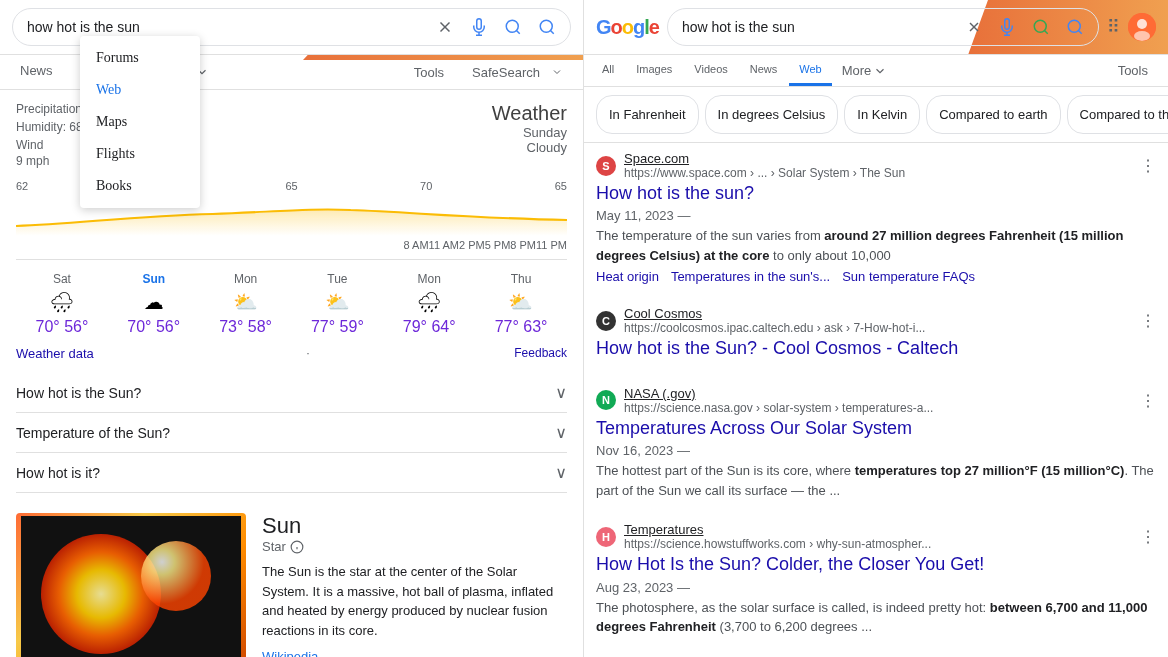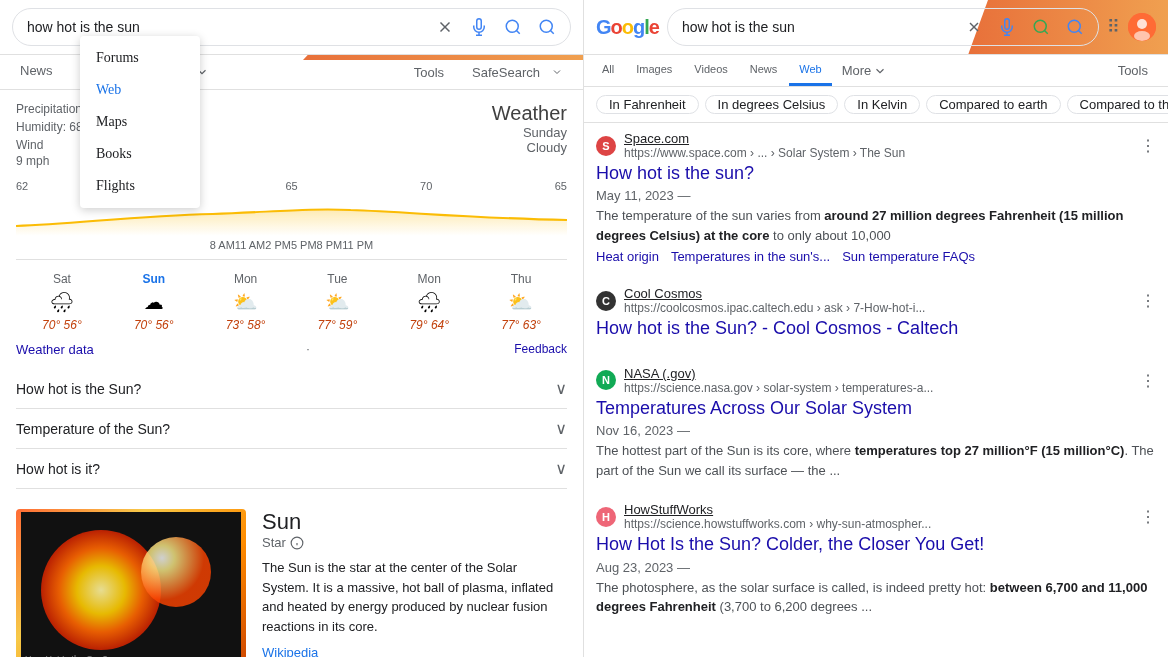--- a/index.html
+++ b/index.html
@@ -150,21 +150,21 @@
       display: flex;
       justify-content: space-between;
       font-size: 11px;
       color: #5f6368;
       margin-bottom: 4px;
     }
 
     
     .hour-labels {
       display: flex;
-      justify-content: center;
+      justify-content: flex-end;
       font-size: 11px;
       color: #5f6368;
       margin-bottom: 8px;
     }
 
     
     .forecast-row {
       display: flex;
       align-items: center;
       gap: 0;
@@ -181,23 +181,22 @@
     .forecast-day-name {
       font-size: 12px;
       color: #5f6368;
       margin-bottom: 4px;
     }
     .forecast-icon {
       font-size: 20px;
       margin-bottom: 4px;
     }
     .forecast-temps {
-      font-size: 12px;
-      color: #c2410c;
-      font-style: italic;
+      font-size: 16px;
+      color: #6d28d9;
     }
     .forecast-day.highlighted .forecast-day-name {
       color: #1a73e8;
       font-weight: bold;
     }
 
     
     .results-section {
       padding: 8px 16px;
     }
@@ -364,21 +363,21 @@
 
     
     .filter-chips {
       display: flex;
       gap: 6px;
       padding: 8px 12px;
       overflow-x: auto;
       border-bottom: 1px solid #e0e0e0;
     }
     .chip {
-      padding: 1px 12px;
+      padding: 11px 12px;
       border: 1px solid #dfe1e5;
       border-radius: 16px;
       font-size: 13px;
       color: #202124;
       cursor: pointer;
       white-space: nowrap;
       background: #fff;
     }
 
     
@@ -553,22 +552,22 @@
       <svg width="12" height="12" viewBox="0 0 24 24" fill="none" stroke="#5f6368" stroke-width="2">
           <polyline points="6 9 12 15 18 9"></polyline>
         </svg>
     </span>
   </div>
 
   <div class="dropdown-menu">
     <span class="dropdown-item">Forums</span>
     <span class="dropdown-item active">Web</span>
     <span class="dropdown-item">Maps</span>
+    <span class="dropdown-item">Flights</span>
     <span class="dropdown-item">Books</span>
-    <span class="dropdown-item">Flights</span>
   </div>
 
   <div style="overflow-y:auto; height:calc(657px - 74px); padding-bottom:8px;">
 
     <div class="weather-section">
       <div class="weather-header">
         <div class="weather-left">
           <div class="weather-stats">Precipitation: 0%</div>
           <div class="weather-stats">Humidity: 68%</div>
           <div class="wind-label">Wind</div>
@@ -836,21 +835,21 @@
       <div class="result-date">Nov 16, 2023 —</div>
       <div class="result-snippet">
         The hottest part of the Sun is its core, where <strong>temperatures top 27 million°F (15 million°C)</strong>. The part of the Sun we call its surface — the ...
       </div>
     </div>
 
     <div class="result-item">
       <div class="result-source">
         <div class="source-icon" style="background:#e67;">H</div>
         <div>
-          <div class="source-name">HowStuffWorks</div>
+          <div class="source-name">Temperatures</div>
           <div class="source-url">https://science.howstuffworks.com › why-sun-atmospher...</div>
         </div>
         <span class="result-more-btn">⋮</span>
       </div>
       <div class="result-title">How Hot Is the Sun? Colder, the Closer You Get!</div>
       <div class="result-date">Aug 23, 2023 —</div>
       <div class="result-snippet">
         The photosphere, as the solar surface is called, is indeed pretty hot: <strong>between 6,700 and 11,000 degrees Fahrenheit</strong> (3,700 to 6,200 degrees ...
       </div>
     </div>

